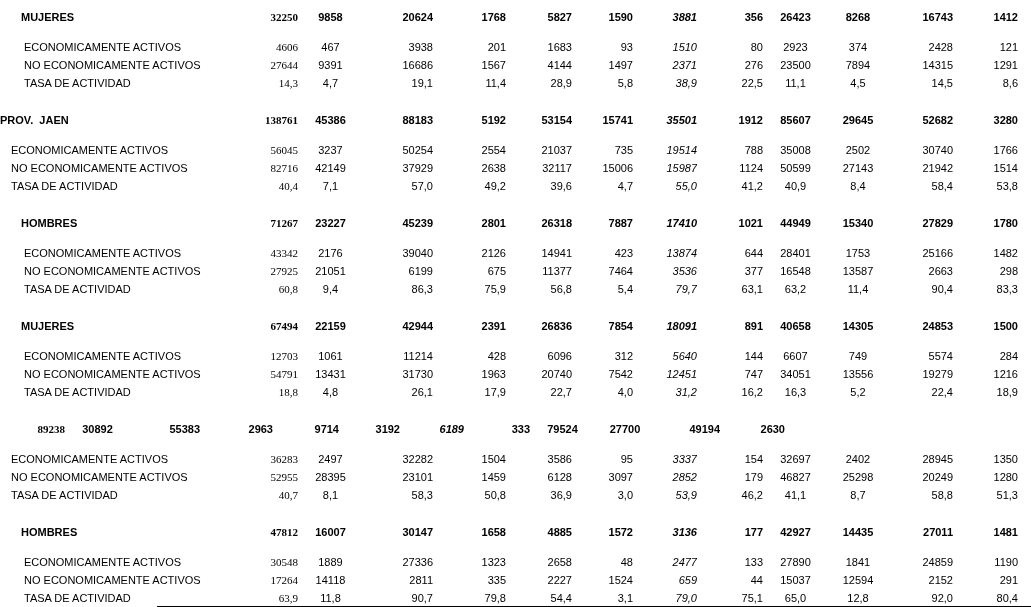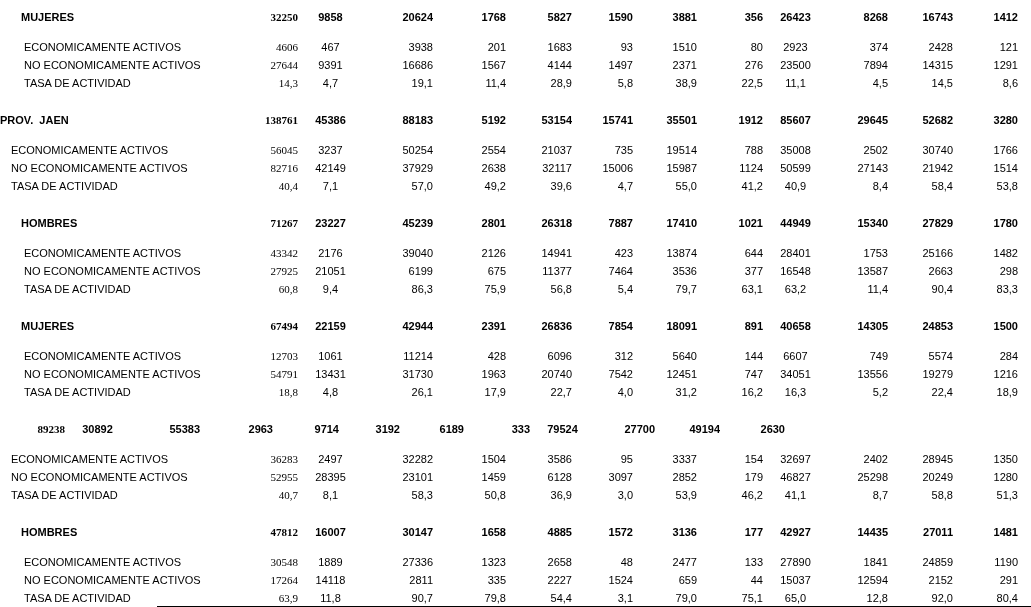--- a/index.html
+++ b/index.html
@@ -25,22 +25,22 @@
     white-space: nowrap;
   }
   .gap-a { height: 12px; }
   .gap-b { height: 19px; }
   .cell { box-sizing: border-box; overflow: hidden; }
   .label-cell { width: 233px; text-align: left; }
   .num-cell { text-align: right; }
   
   .c0  { width: 65px; font-family: Liberation Serif, serif; } .c1  { width: 65px; text-align: center; } .c2  { width: 70px; }
   .c3  { width: 73px; } .c4  { width: 66px; } .c5  { width: 61px; }
-  .c6  { width: 64px; } .c7  { width: 66px; } .c8  { width: 65px; text-align: center; }
-  .c9  { width: 60px; } .c10 { width: 65px; } .c11 { width: 65px; }
+  .c6  { width: 64px; font-style: italic; } .c7  { width: 66px; } .c8  { width: 65px; text-align: center; }
+  .c9  { width: 60px; text-align: center; } .c10 { width: 65px; } .c11 { width: 65px; }
   .section-row { font-weight: bold; }
   
   .lvl-prov  .label-cell { }
   .lvl-gender .label-cell { padding-left: 21px; }
   .sub-row.lvl-prov  .label-cell { padding-left: 11px; }
   .sub-row.lvl-gender .label-cell { padding-left: 24px; }
   #bottom-border {
     position: absolute;
     left: 157px; right: 0; bottom: 0;
     height: 1px;

